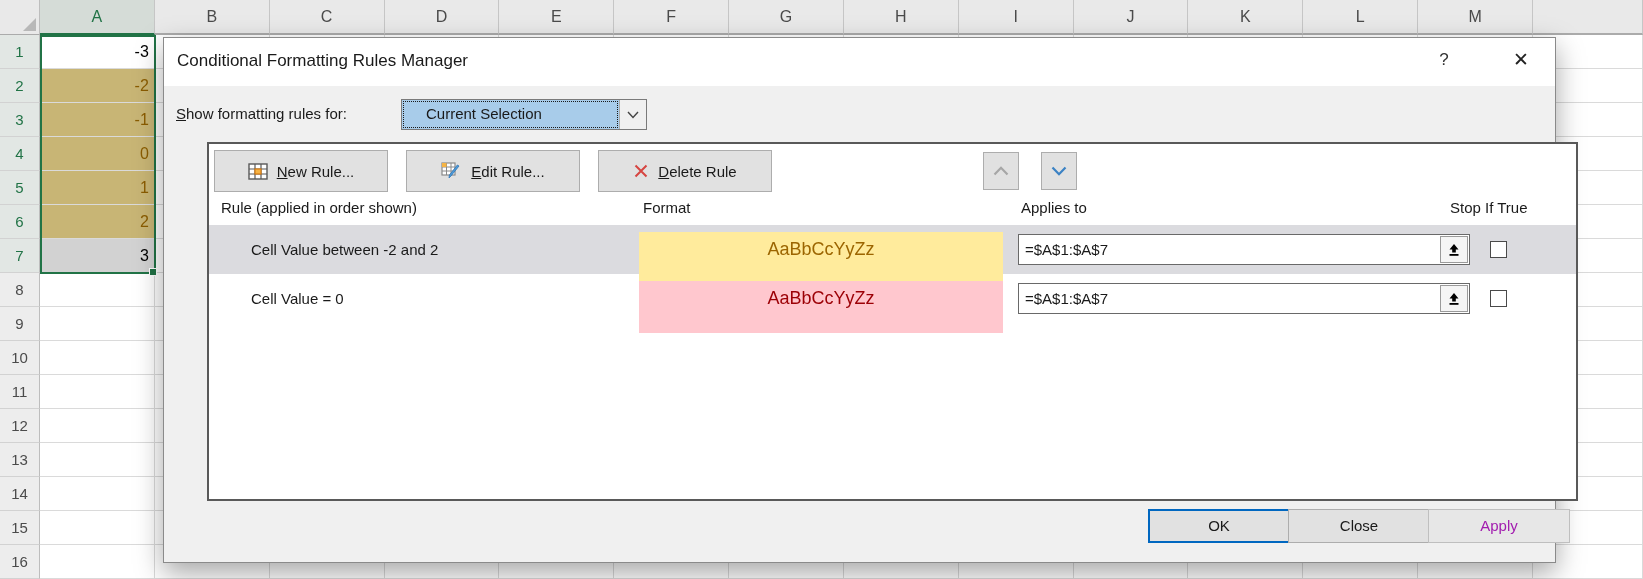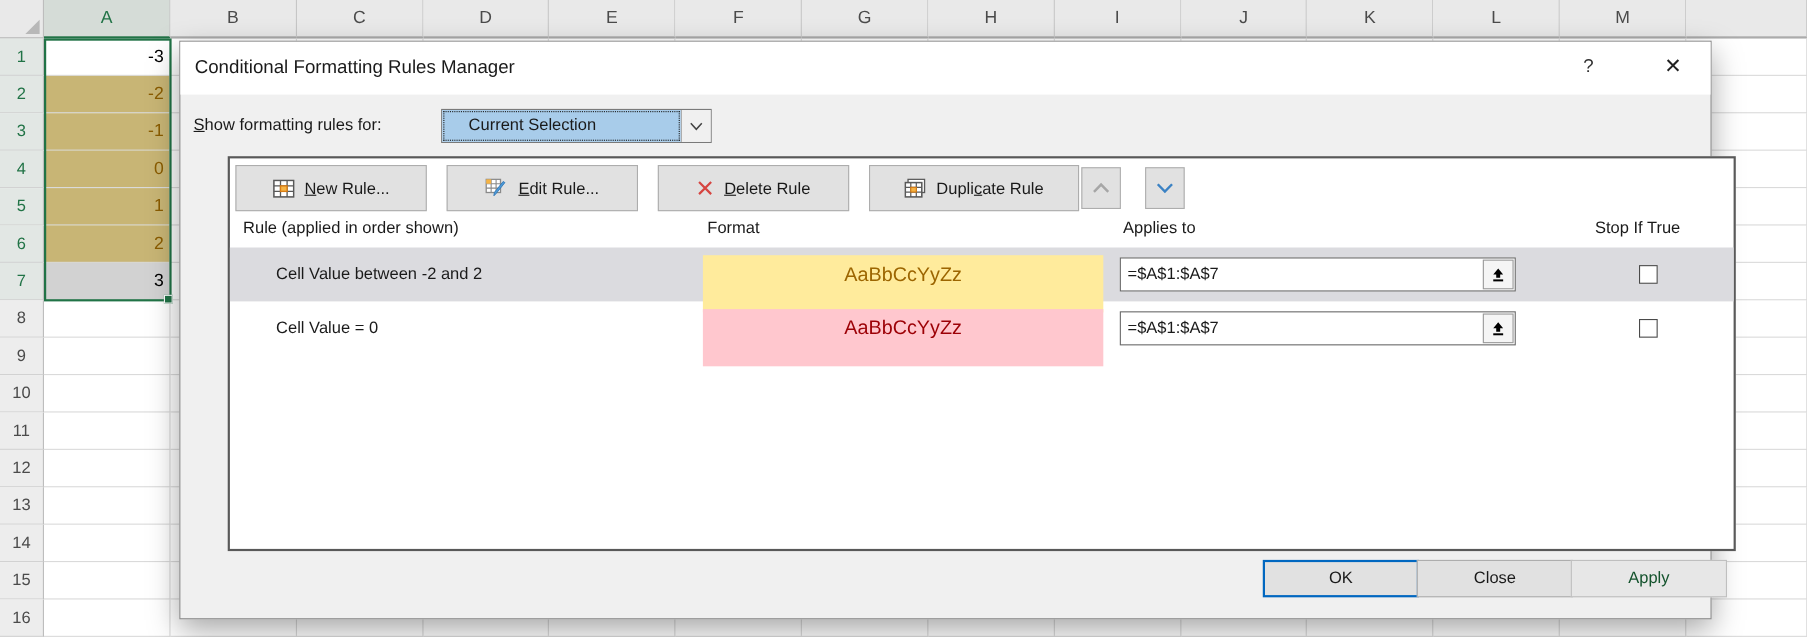--- a/index.html
+++ b/index.html
@@ -61,33 +61,33 @@
   .tb-btn svg { flex:none; }
   .arrow-btn { position:absolute; top:8px; width:36px; height:38px; background:#E1E1E1;
     border:1px solid #ADADAD; display:flex; align-items:center; justify-content:center; }
 
   .thead span { position:absolute; top:55px; font-size:15px; color:#1a1a1a; }
   .rrow { position:absolute; left:0; width:1367px; height:49px; }
   .rrow.selected { background:#DBDBDF; }
   .rule-text { position:absolute; left:42px; top:0; line-height:49px; }
   .swatch { position:absolute; left:430px; top:7px; width:364px; height:52px;
     text-align:center; line-height:35px; font-size:18px; }
-  .applies { position:absolute; left:809px; top:9px; width:360px; height:31px;
+  .applies { position:absolute; left:809px; top:9px; width:452px; height:31px;
     background:#fff; border:1px solid #696969; display:flex; }
   .applies-text { flex:1; line-height:29px; padding-left:6px; font-size:15px; }
   .collapse-btn { width:28px; margin:1px; background:#F5F5F5; border:1px solid #9a9a9a;
     display:flex; align-items:center; justify-content:center; }
   .chk { position:absolute; left:1281px; top:16px; width:17px; height:17px;
     background:#fff; border:1px solid #4a4a4a; }
 
   .ftr-btn { position:absolute; top:471px; width:142px; height:34px; background:#E1E1E1;
     border:1px solid #ADADAD; font-size:15px; text-align:center; line-height:32px; cursor:default; }
   #ok-btn { left:984px; border:2px solid #0067C0; line-height:30px; }
   #close-btn { left:1124px; }
-  #apply-btn { left:1264px; color:#14532d; border-color:#BFBFBF; background:#E7E7E7; }
+  #apply-btn { left:1264px; color:#a21caf; border-color:#BFBFBF; background:#E7E7E7; }
 </style>
 </head>
 <body>
 
 <div id="app">
 
   <div id="sheet">
     <div id="corner"></div>
     <div id="colheads">
         <div class="colhead sel">A</div>
@@ -392,29 +392,20 @@
         <span><span></span><span class="accel">E</span><span>dit Rule...</span></span>
       </div>
 
       <div class="tb-btn" style="left:389px;width:174px;">
         <svg width="16" height="16" viewBox="0 0 16 16">
           <path d="M2.5 2.5 L13.5 13.5 M13.5 2.5 L2.5 13.5" stroke="#D64541" stroke-width="2" fill="none"></path>
         </svg>
         <span><span></span><span class="accel">D</span><span>elete Rule</span></span>
       </div>
 
-      <div class="tb-btn" style="left:581px;width:191px;">
-        <svg width="20" height="18" viewBox="0 0 20 18">
-          <rect x="3.5" y="1" width="15" height="12" fill="#fff" stroke="#595959" stroke-width="1.2"></rect>
-          <rect x="1" y="4" width="15" height="13" fill="#fff" stroke="#595959" stroke-width="1.4"></rect>
-          <path d="M1 8.3 H16 M1 12.6 H16 M6 4 V17 M11 4 V17" stroke="#595959" stroke-width="1.1"></path>
-          <rect x="6" y="8.3" width="5" height="4.3" fill="#F6B445" stroke="#D97C12" stroke-width="1"></rect>
-        </svg>
-        <span><span>Dupli</span><span class="accel">c</span><span>ate Rule</span></span>
-      </div>
 
       <div class="arrow-btn" style="left:774px;">
         <svg width="16" height="10" viewBox="0 0 16 10">
             <path d="M1.5 8.5 L8 1.8 L14.5 8.5" stroke="#A6A6A6" stroke-width="2.2" fill="none"></path>
           </svg>
       </div>
       <div class="arrow-btn" style="left:832px;">
         <svg width="16" height="10" viewBox="0 0 16 10">
             <path d="M1.5 1.5 L8 8.2 L14.5 1.5" stroke="#3B82C4" stroke-width="2.2" fill="none"></path>
           </svg>

